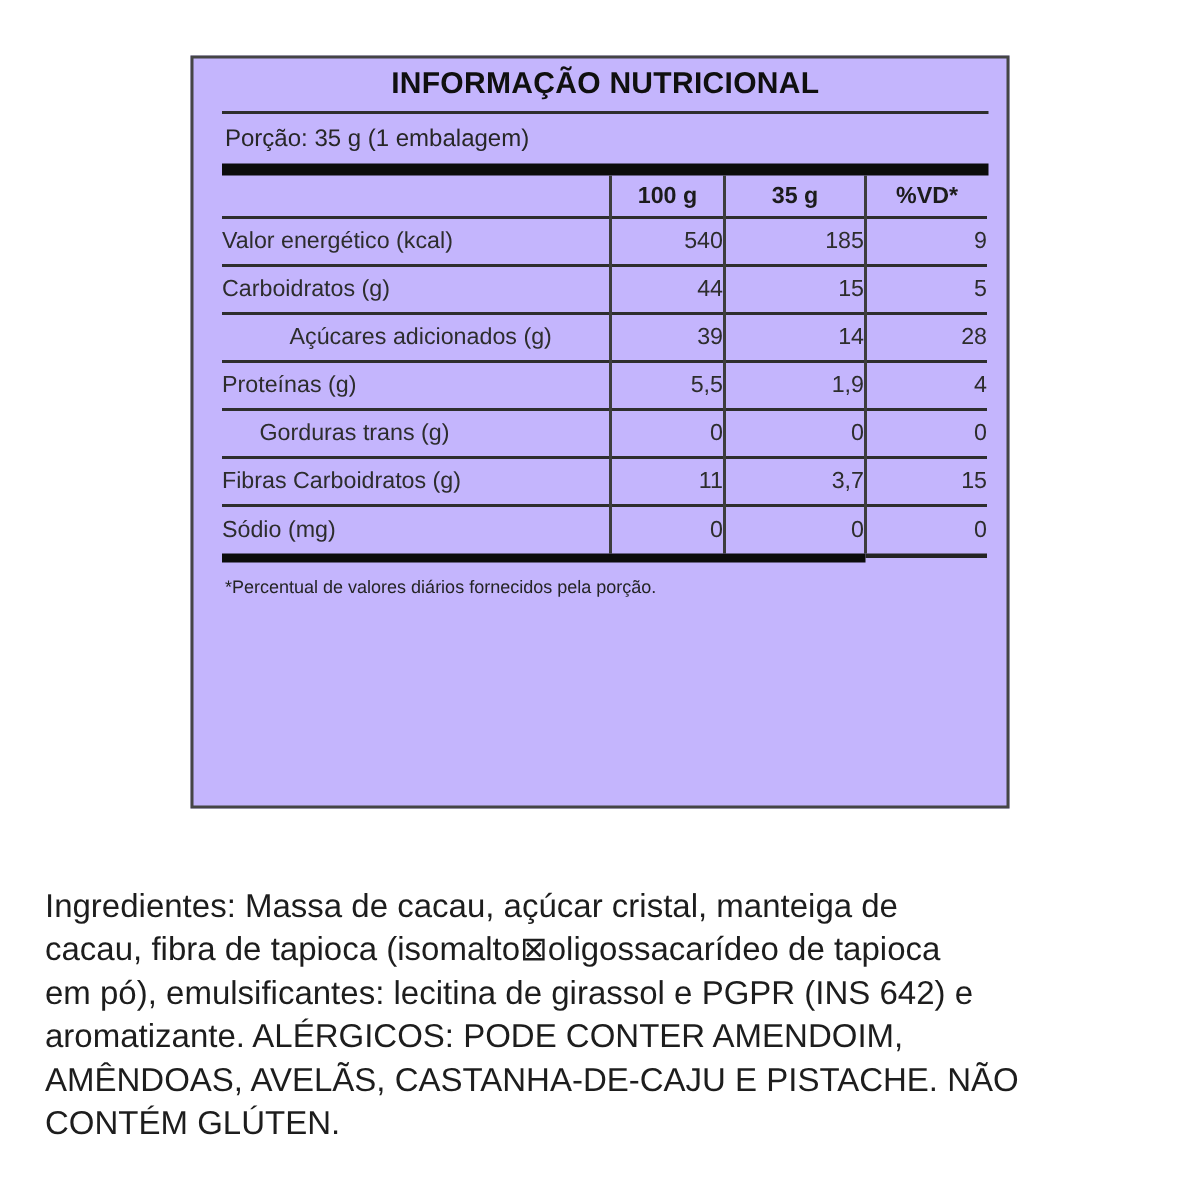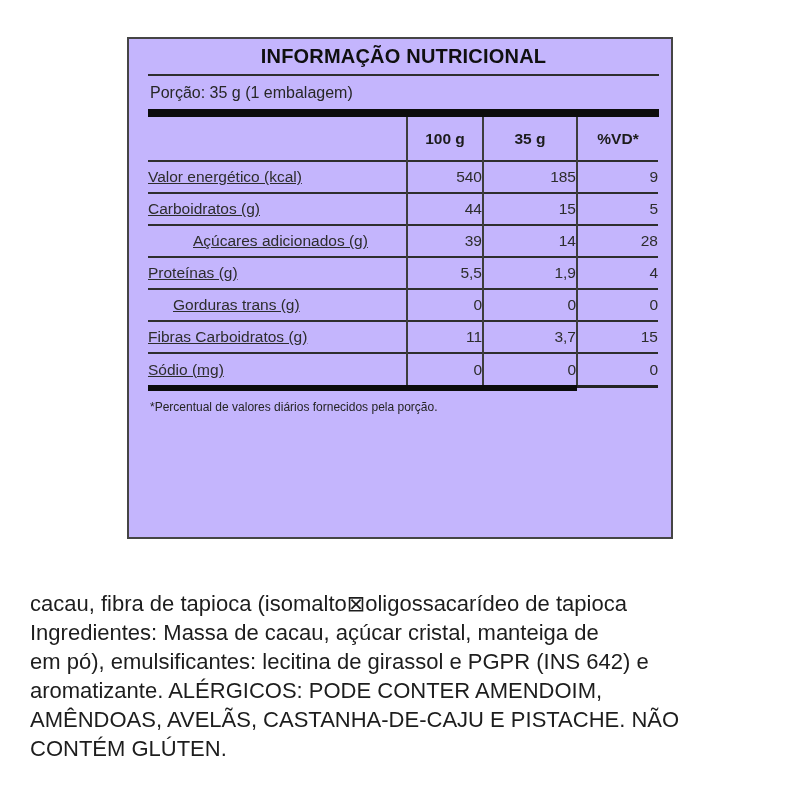--- a/index.html
+++ b/index.html
@@ -48,40 +48,40 @@
     table-layout: fixed;
     width: 510px;
   }
   col.c-label { width: 259px; }
   col.c-100   { width: 76px; }
   col.c-35    { width: 94px; }
   col.c-vd    { width: 81px; }
 
   table.nutri th, table.nutri td { padding: 0; }
   table.nutri thead th {
-    height: 44px;
+    height: 28px;
     font-weight: bold;
     font-size: 15.5px;
     color: #1c1c1c;
     text-align: center;
     vertical-align: middle;
   }
   table.nutri tbody td {
     height: 32px;
     font-size: 15.5px;
     color: #2d2d2d;
     vertical-align: middle;
     border-top: 2px solid #2e2e2e;
   }
   table.nutri th:nth-child(n+2),
   table.nutri td:nth-child(n+2) {
     border-left: 2px solid #3d3d3d;
   }
   td.num { text-align: right; }
-  td.label { text-align: left; padding-left: 7px; text-decoration: underline; }
+  td.label { text-align: left; padding-left: 7px; }
   td.label.indent-1 { padding-left: 25px; }
   td.label.indent-2 { padding-left: 45px; }
 
   .bottom-bar { width: 510px; display: flex; align-items: flex-start; }
   .bottom-bar .seg-main { width: 429px; height: 6px; background: #0c0c0c; }
   .bottom-bar .seg-vd   { width: 81px;  height: 3px; background: #242424; }
 
   .nutri-footnote {
     font-size: 12px;
     line-height: 14px;
@@ -171,19 +171,19 @@
 
   <div class="bottom-bar">
     <div class="seg-main"></div>
     <div class="seg-vd"></div>
   </div>
 
   <div class="nutri-footnote">*Percentual de valores diários fornecidos pela porção.</div>
 </div>
 
 <div class="ingredients">
+    <div class="ing-line">Ingredientes: Massa de cacau, açúcar cristal, manteiga de</div>
     <div class="ing-line">cacau, fibra de tapioca (isomalto⊠oligossacarídeo de tapioca</div>
-    <div class="ing-line">Ingredientes: Massa de cacau, açúcar cristal, manteiga de</div>
     <div class="ing-line">em pó), emulsificantes: lecitina de girassol e PGPR (INS 642) e</div>
     <div class="ing-line">aromatizante. ALÉRGICOS: PODE CONTER AMENDOIM,</div>
     <div class="ing-line">AMÊNDOAS, AVELÃS, CASTANHA-DE-CAJU E PISTACHE. NÃO</div>
     <div class="ing-line">CONTÉM GLÚTEN.</div>
   </div>
 
 </body></html>

